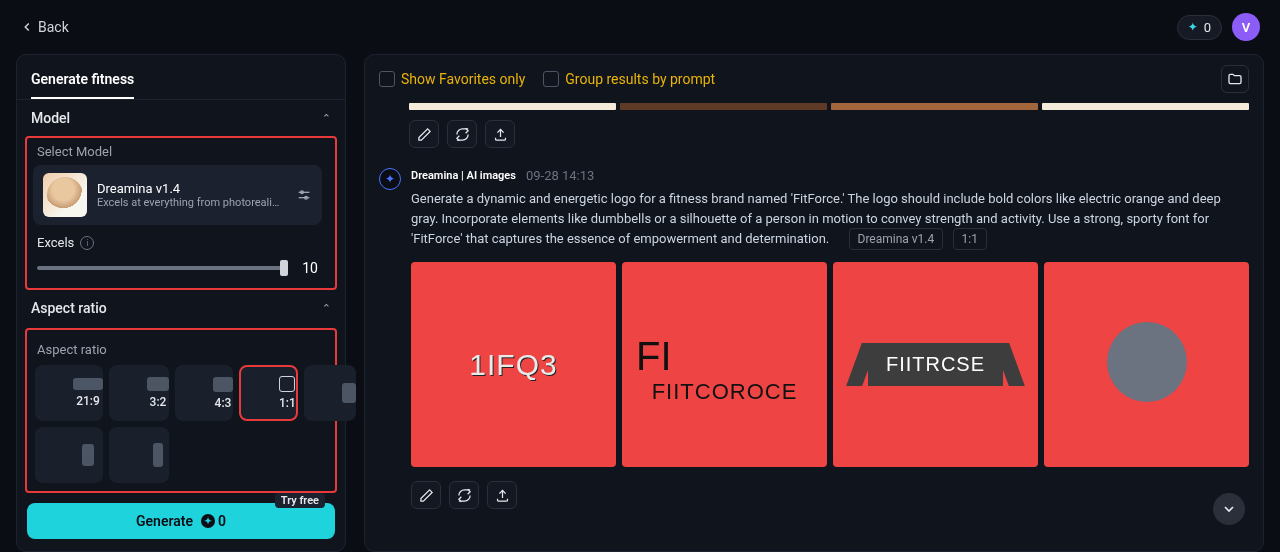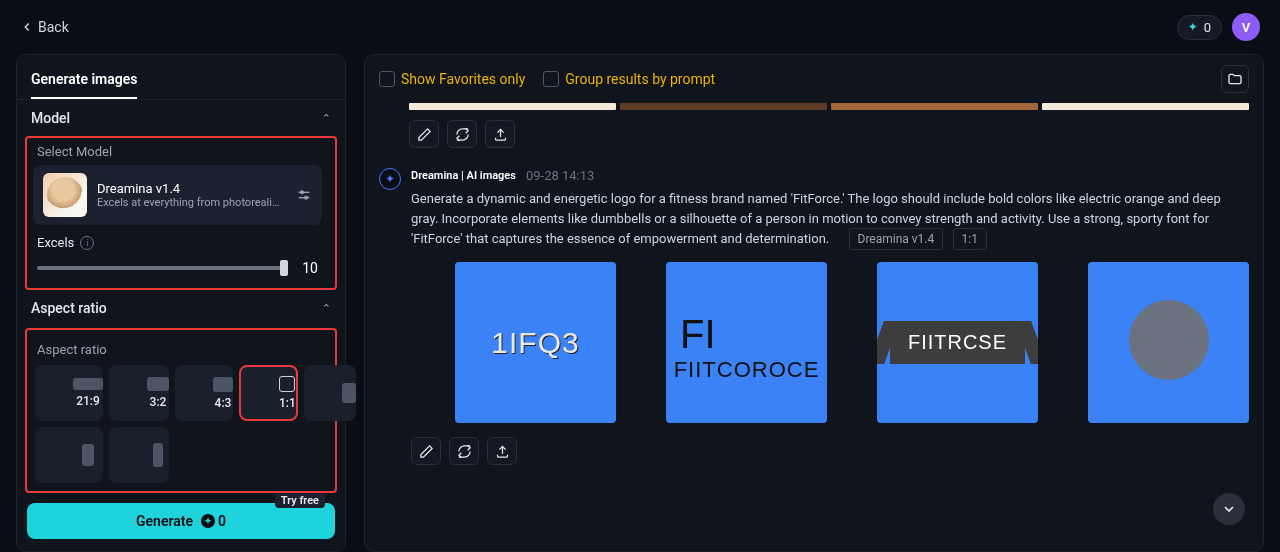--- a/index.html
+++ b/index.html
@@ -234,26 +234,25 @@
   display:inline-block; padding:1px 8px; margin-left:6px;
   border:1px solid #2a2f3a; border-radius:4px;
   color:#9ca3af; font-size:12px;
 }
 .result-grid {
   margin-top:12px;
   display:grid; grid-template-columns: repeat(4,1fr); gap:6px;
 }
 .result-tile {
   aspect-ratio:1/1;
-  background:#3b82f6;
+  background:#ef4444;
   border-radius:4px;
   display:flex; flex-direction:column; align-items:center; justify-content:center;
   position:relative; overflow:hidden;
   color:#111;
-  margin-left:44px;
 }
 .tile-label { font-family: Impact, "Arial Black", sans-serif; letter-spacing:1px; }
 .emblem {
   background:#3d3d3d; padding:10px 18px;
   color:#fff; font-family:Impact,sans-serif; font-size:20px; letter-spacing:1px;
   position:relative;
 }
 .emblem::before,.emblem::after{
   content:""; position:absolute; top:0; bottom:0; width:16px; background:#3d3d3d;
 }
@@ -290,21 +289,21 @@
     <div class="avatar">
       <span>V</span>
     </div>
   </div>
 </div>
 
 <div class="content">
 
   <div class="sidebar">
     <div class="sidebar-tabs">
-      <span class="sidebar-tab">Generate images</span>
+      <span class="sidebar-tab">Generate fitness</span>
     </div>
 
     <div class="section-head">
       <span>Model</span>
       <span class="chev">⌃</span>
     </div>
 
     <div class="select-model-block">
       <div class="label">Select Model</div>
       <div class="model-card">

